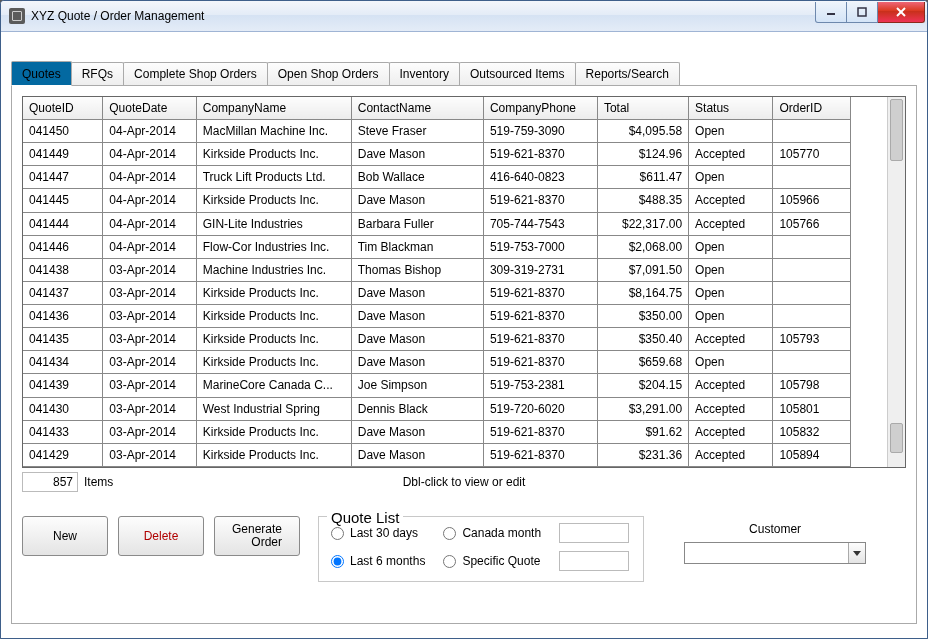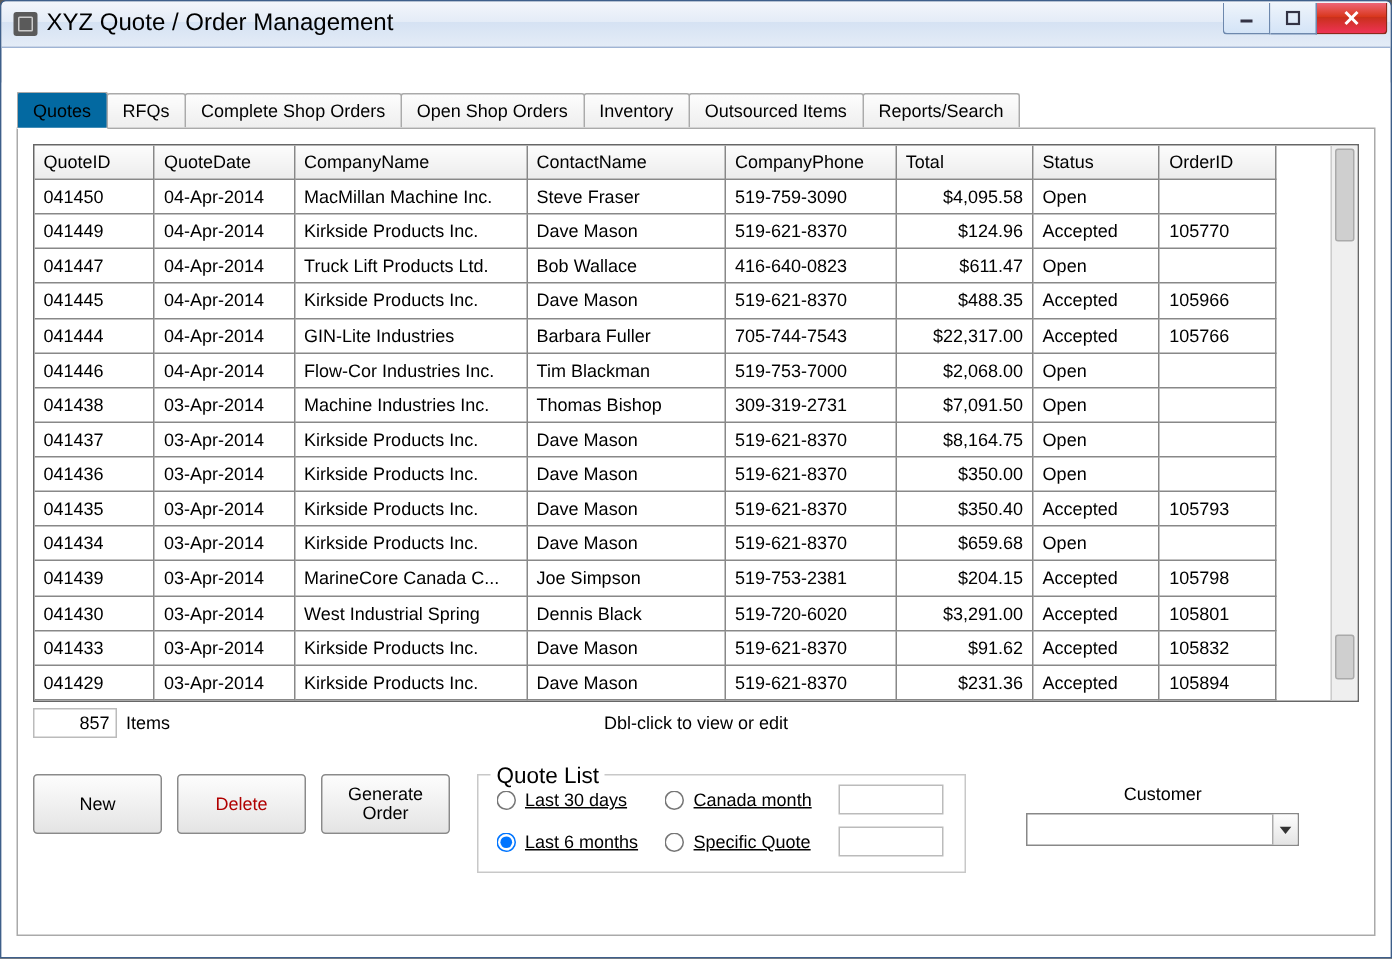--- a/index.html
+++ b/index.html
@@ -1,21 +1,21 @@
 <!DOCTYPE html>
 <html><head>
 <meta charset="utf-8">
 <style>
   html,body{margin:0;padding:0;font-family:"Segoe UI",Tahoma,Arial,sans-serif;font-size:12px;color:#000;background:#5a5a5a;}
   .window{width:928px;height:639px;background:#fff;position:relative;box-sizing:border-box;border:1px solid #3e5f8a;border-radius:4px 4px 0 0;overflow:hidden;}
   
   .titlebar{height:30px;background:linear-gradient(to bottom,#f3f6fb 0%,#e4ecf7 45%,#d5e2f3 46%,#e4ecf7 100%);display:flex;align-items:center;border-bottom:1px solid #9fb4d4;}
   .app-icon{width:16px;height:16px;margin:0 6px 0 8px;background:#5a5a5a;border-radius:2px;position:relative;}
   .app-icon::after{content:'';position:absolute;inset:3px;border:1px solid #ccc;border-radius:1px;}
-  .title-text{font-size:16px;color:#000;}
+  .title-text{font-size:12px;color:#000;}
   .win-controls{margin-left:auto;display:flex;height:20px;margin-right:2px;margin-top:-9px;}
   .win-btn{width:30px;height:20px;border:1px solid #6d88ad;border-top:none;display:flex;align-items:center;justify-content:center;background:linear-gradient(to bottom,#eef4fb,#d4e4f7);font-size:10px;color:#334;}
   .win-btn + .win-btn{border-left:none;}
   .win-btn.min{border-bottom-left-radius:3px;}
   .win-btn.close{width:46px;background:linear-gradient(to bottom,#e67,#d9381e 45%,#c8301a 46%,#e35);color:#fff;border-color:#8b2a1a;border-bottom-right-radius:3px;}
   .win-btn svg{display:block;}
   
   .menubar{height:24px;background:linear-gradient(to bottom,#fdfdfd,#ececec);display:flex;align-items:center;padding:0 4px;border-bottom:1px solid #d0d0d0;}
   .menu-item{padding:3px 10px;cursor:default;}
   
@@ -38,21 +38,21 @@
   .under-row{position:absolute;top:386px;left:10px;right:10px;display:flex;align-items:center;font-size:12px;}
   .count-box{width:46px;height:18px;border:1px solid #bbb;display:flex;align-items:center;justify-content:flex-end;padding:0 4px;margin-right:6px;background:#fff;}
   .hint{position:absolute;left:0;right:0;text-align:center;}
   
   .bottom{position:absolute;left:10px;right:10px;top:430px;display:flex;align-items:flex-start;}
   .btn{height:38px;min-width:60px;padding:0 12px;border:1px solid #8a8a8a;border-radius:3px;background:linear-gradient(to bottom,#fdfdfd,#e4e4e4);font-size:12px;cursor:default;display:flex;align-items:center;justify-content:center;text-align:center;}
   .btn + .btn{margin-left:10px;}
   .btn.del{color:#b00000;}
   .fieldset{margin-left:18px;border:1px solid #c8c8c8;padding:6px 14px 10px 12px;position:relative;}
   .fieldset .legend{position:absolute;top:-8px;left:8px;background:#fff;padding:0 4px;font-size:15px;}
-  .radio-grid{display:grid;grid-template-columns:auto auto auto;column-gap:18px;row-gap:8px;align-items:center;text-decoration:underline;}
+  .radio-grid{display:grid;grid-template-columns:auto auto auto;column-gap:18px;row-gap:8px;align-items:center;}
   .radio{display:flex;align-items:center;gap:6px;}
   .radio input{margin:0;}
   .small-input{width:68px;height:18px;border:1px solid #bbb;background:#fff;}
   .cust-block{margin-left:40px;display:flex;flex-direction:column;align-items:center;}
   .cust-label{margin-bottom:6px;margin-top:6px;}
   .combo{width:180px;height:20px;border:1px solid #888;background:#fff;position:relative;}
   .combo .arrow{position:absolute;right:0;top:0;bottom:0;width:16px;border-left:1px solid #aaa;display:flex;align-items:center;justify-content:center;background:linear-gradient(to bottom,#fdfdfd,#e4e4e4);}
 </style>
 </head>
 <body>
@@ -282,21 +282,21 @@
 
       <div class="under-row">
         <div class="count-box">857</div>
         <span>Items</span>
         <div class="hint">Dbl-click to view or edit</div>
       </div>
 
       <div class="bottom">
         <div class="btn">New</div>
         <div class="btn del">Delete</div>
-        <div class="btn" style="white-space:pre-line;line-height:1.1;">Generate
+        <div class="btn" style="white-space:pre-line;line-height:1.1;text-align:right;">Generate
 Order</div>
 
         <div class="fieldset">
           <div class="legend">Quote List</div>
           <div class="radio-grid">
             <label class="radio">
               <input type="radio" name="ql" style="">
               <span>Last 30 days</span>
             </label>
             <label class="radio">

